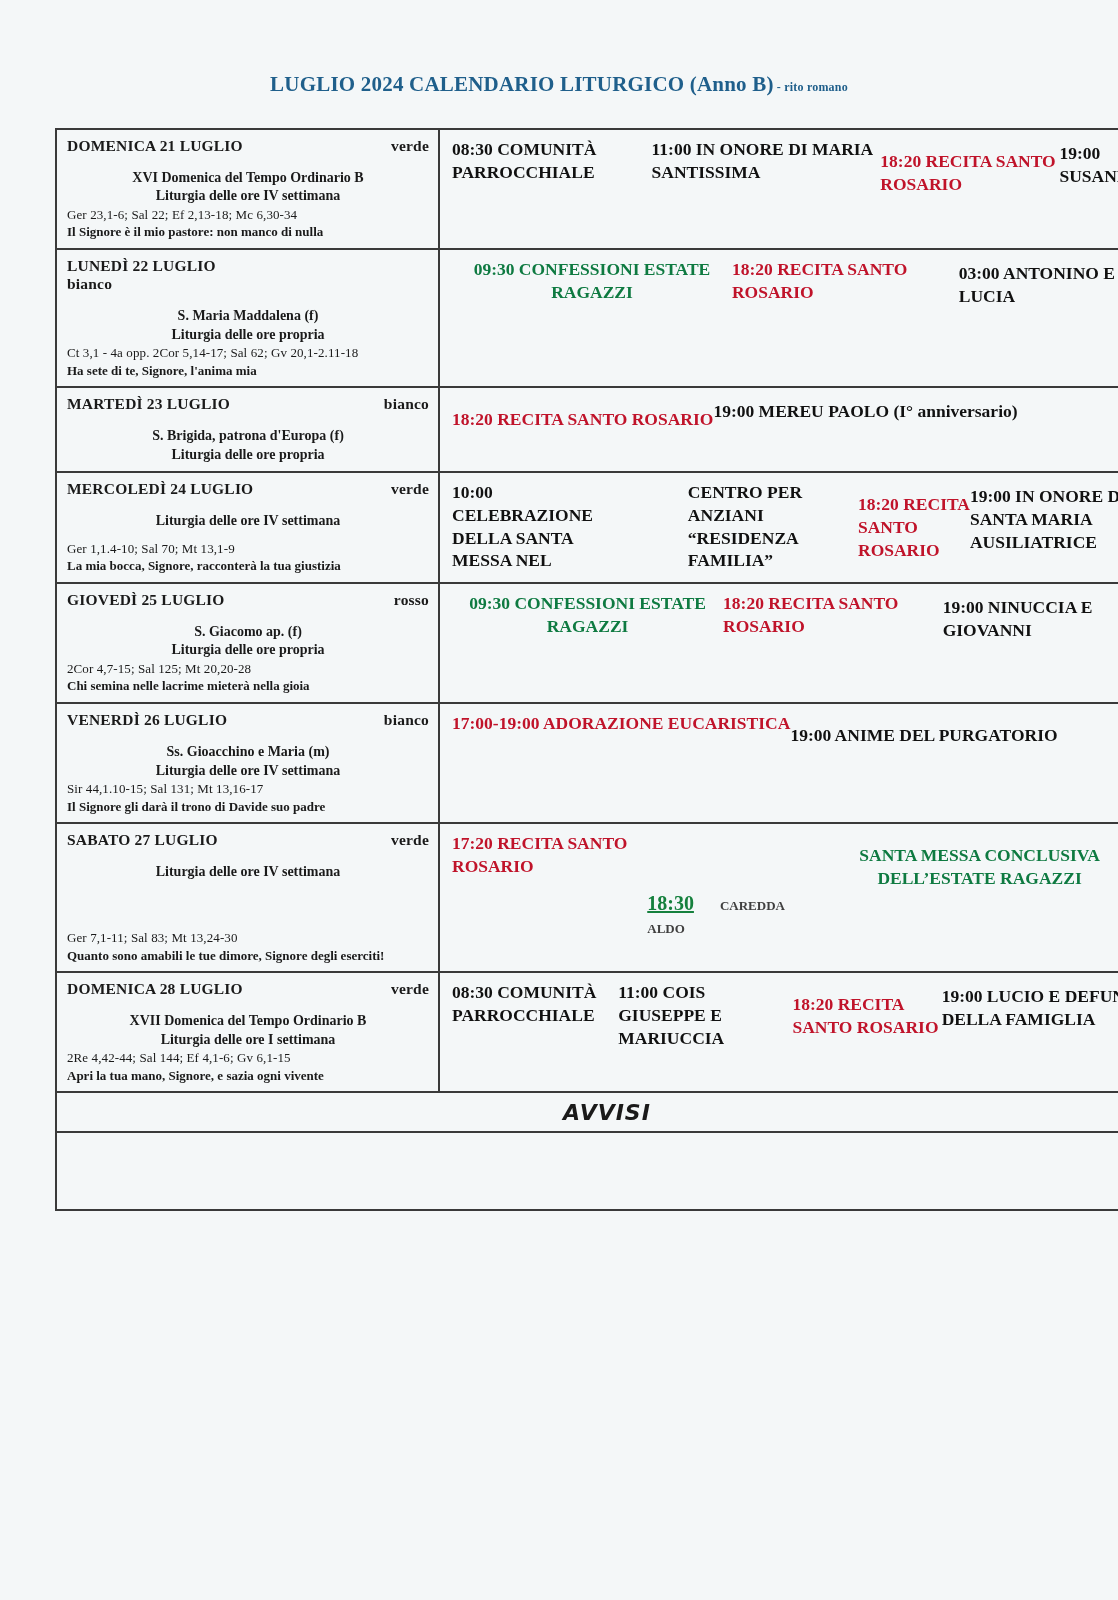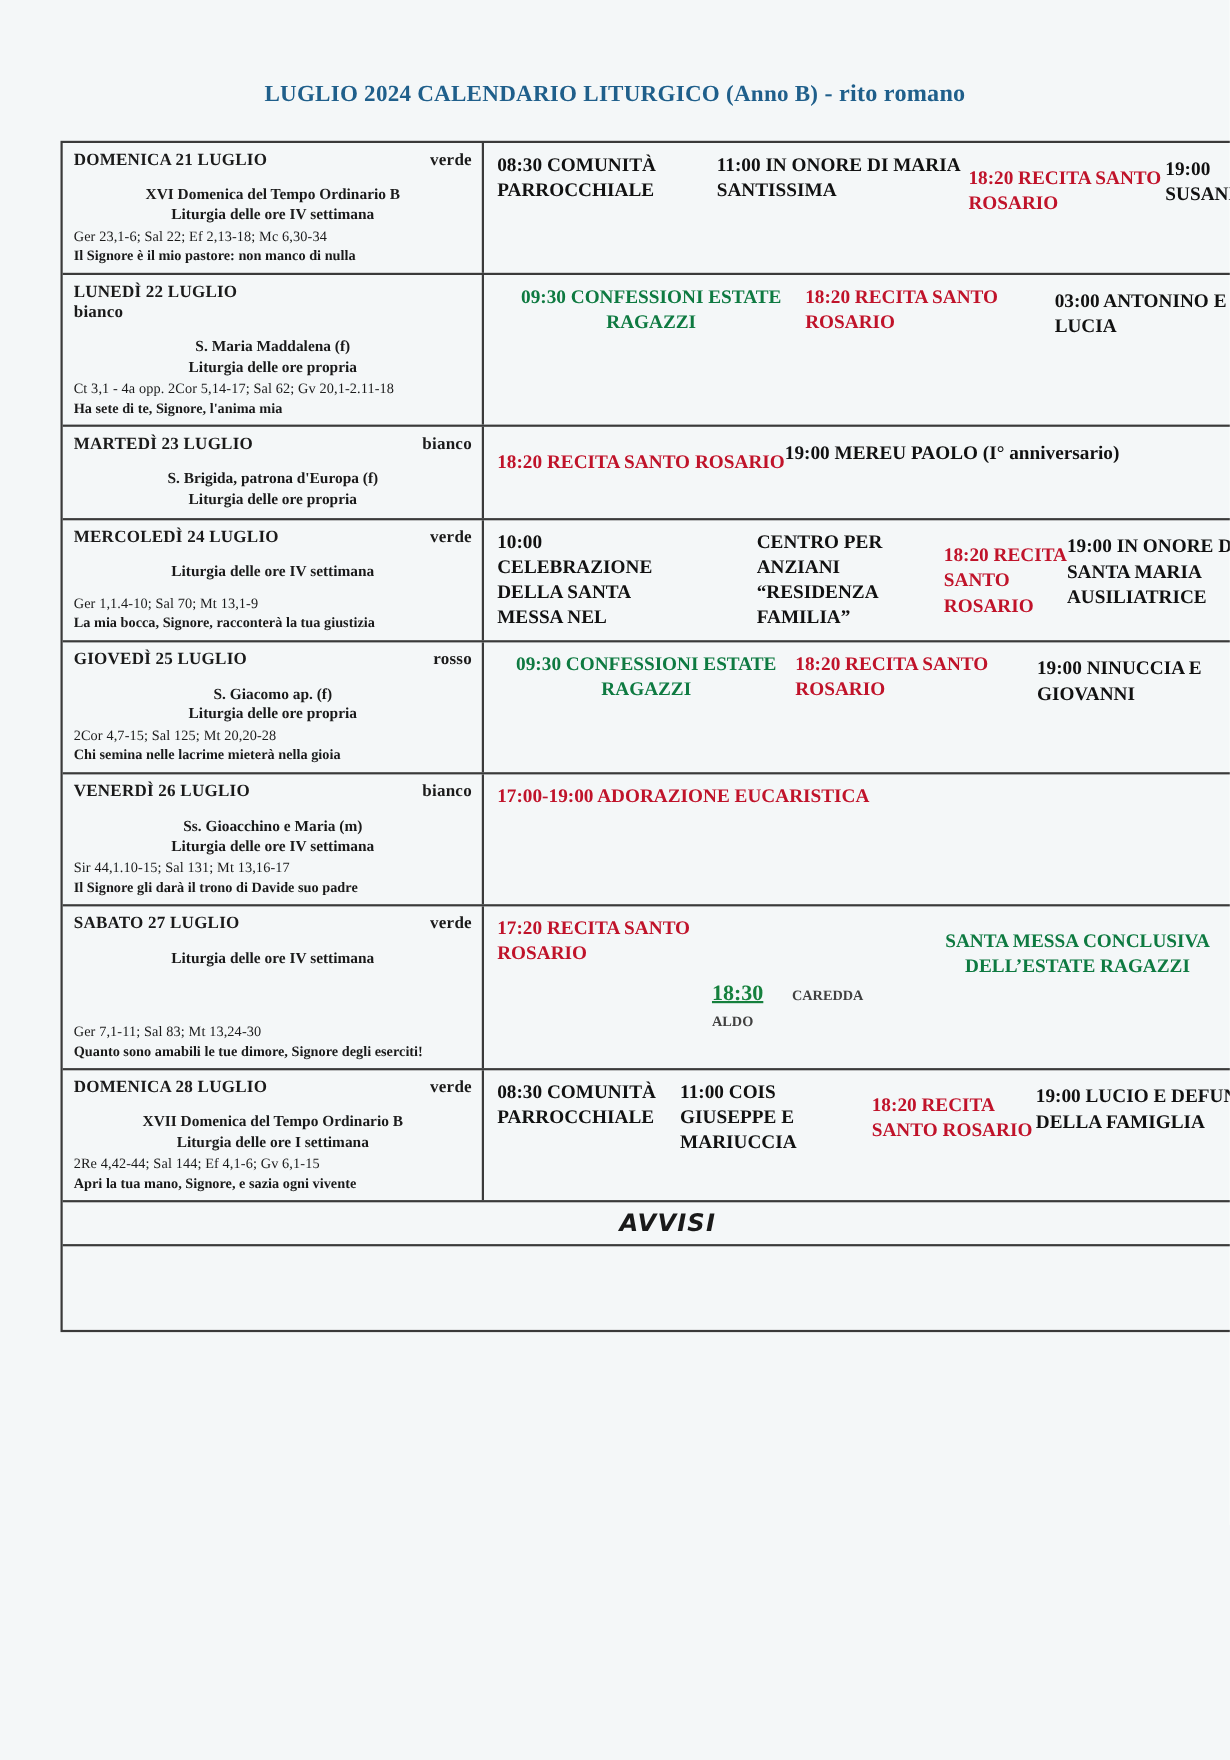--- a/index.html
+++ b/index.html
@@ -28,21 +28,21 @@
     left: 0;
     width: 1118px;
     text-align: center;
     font-size: 21px;
     font-weight: bold;
     color: #1f5f8b;
     letter-spacing: 0.2px;
   }
   .title .sub {
     font-weight: bold;
-    font-size: 22px;
+    font-size: 12px;
   }
   .calendar {
     position: absolute;
     left: 55px;
     top: 128px;
     width: 1104px;
     border: 2px solid #3a3a3a;
     box-sizing: border-box;
   }
   .row {
@@ -266,20 +266,21 @@
           <div>Ss. Gioacchino e Maria (m)</div>
           <div class="lit">Liturgia delle ore IV settimana</div>
         </div>
         <div class="readings">
           <div class="cites">Sir 44,1.10-15; Sal 131; Mt 13,16-17</div>
           <div class="psalm">Il Signore gli darà il trono di Davide suo padre</div>
         </div>
       </div>
       <div class="right-cell">
         <div class="ev red">17:00-19:00 ADORAZIONE EUCARISTICA</div>
+        <div class="ev black gap">19:00 ANIME DEL PURGATORIO</div>
       </div>
     </div>
 
     <div class="row">
       <div class="left-cell">
         <div class="day-header">
           <span class="day-name">SABATO 27 LUGLIO</span>
           <span class="day-color">verde</span>
         </div>
         <div class="saint-block">

